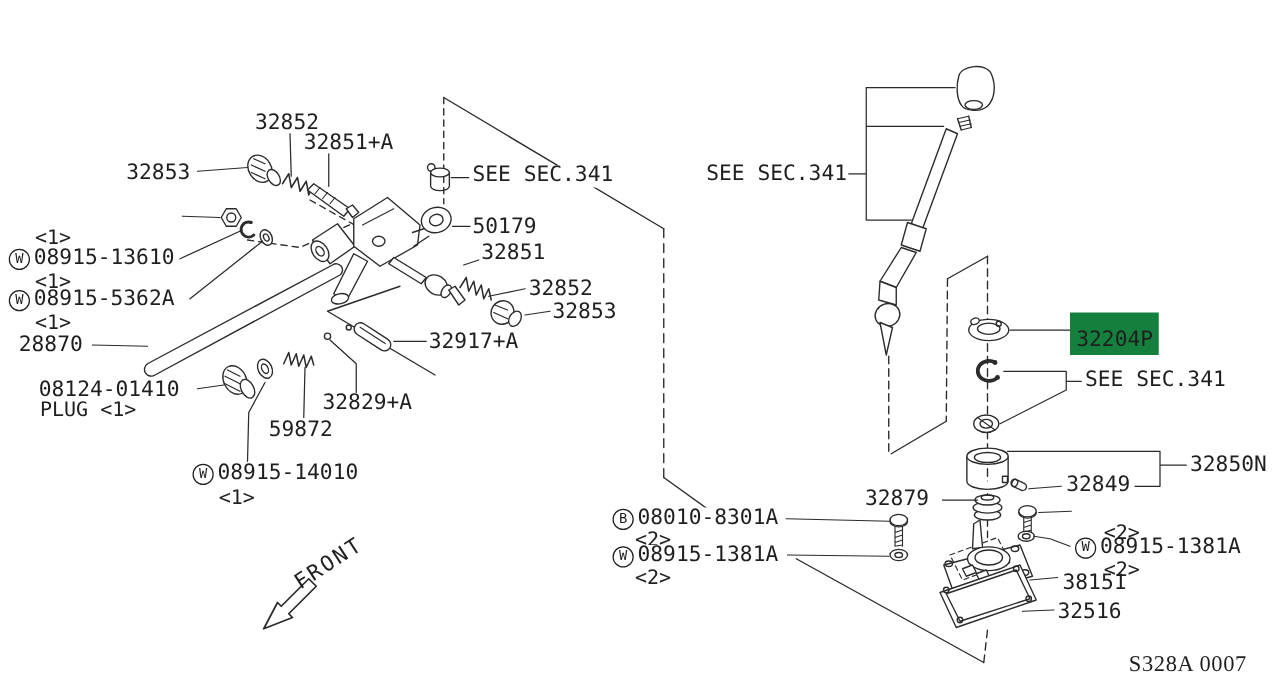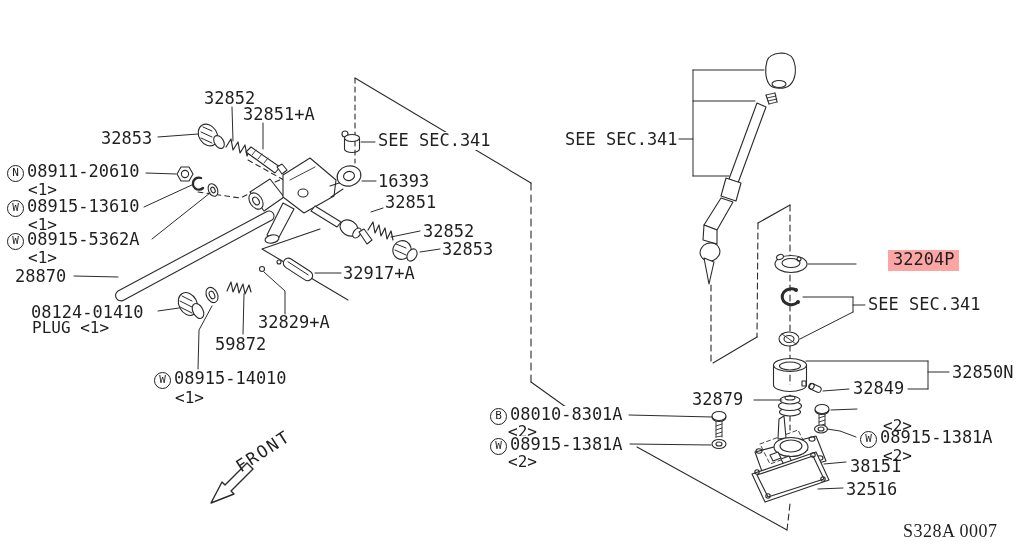--- a/index.html
+++ b/index.html
@@ -5,21 +5,21 @@
   html,body{margin:0;padding:0;background:#ffffff;}
   #stage{position:relative;width:1024px;height:546px;background:#fff;overflow:hidden;
          font-family:"DejaVu Sans Mono","Liberation Mono",monospace;color:#1f1f1f;border-radius:29px;}
   #art{position:absolute;left:0;top:0;}
   .lbl{position:absolute;font-size:17px;line-height:1.05;white-space:pre;letter-spacing:0px;}
   .lbl.bg{background:#fff;padding:0 1px;}
   .qty{position:absolute;font-size:16px;line-height:1;white-space:pre;}
   .circ{display:inline-block;width:15px;height:15px;border:1.4px solid #1f1f1f;border-radius:50%;
         font-size:11px;line-height:14px;text-align:center;vertical-align:1px;margin-right:3px;
         font-family:"DejaVu Sans Mono","Liberation Mono",monospace;}
-  .hl{background:#fca5a5;padding:1px 5px 2px 5px;margin-left:32px;}
+  .hl{background:#15803d;padding:14px 5px 2px 5px;}
   .front-label{position:absolute;left:243px;top:456px;font-size:17px;letter-spacing:2px;
         transform:rotate(-33deg);transform-origin:left bottom;}
   .code{position:absolute;left:903px;top:521px;font-size:18px;letter-spacing:0.5px;font-family:Liberation Serif, serif;}
 </style>
 </head>
 <body>
 
 <div id="stage">
 
 <svg id="art" width="1024" height="546" viewBox="0 0 1024 546" stroke="#2b2b2b" fill="none" stroke-width="1.1" stroke-linecap="round" stroke-linejoin="round">
@@ -248,42 +248,41 @@
 
   <g>
     <polygon points="253,469 231,491 234,494 211,503 222,482 225,485 247,463" fill="#fff" stroke-width="1.4"></polygon>
   </g>
 </svg>
 
   <div class="lbl" style="left:204px;top:90px">32852</div>
   <div class="lbl" style="left:243px;top:106px">32851+A</div>
   <div class="lbl" style="left:101px;top:130px">32853</div>
 
-  <div class="lbl" style="left:7px;top:163px"><span class="circ">N</span><span>08911-20610</span></div>
   <div class="qty" style="left:28px;top:182px">&lt;1&gt;</div>
 
   <div class="lbl" style="left:7px;top:198px"><span class="circ">W</span><span>08915-13610</span></div>
   <div class="qty" style="left:28px;top:217px">&lt;1&gt;</div>
 
   <div class="lbl" style="left:7px;top:231px"><span class="circ">W</span><span>08915-5362A</span></div>
   <div class="qty" style="left:28px;top:250px">&lt;1&gt;</div>
 
   <div class="lbl" style="left:15px;top:268px">28870</div>
 
   <div class="lbl" style="left:31px;top:304px">08124-01410</div>
   <div class="lbl" style="left:32px;top:320px;font-size:16px">PLUG &lt;1&gt;</div>
 
   <div class="lbl" style="left:258px;top:314px">32829+A</div>
   <div class="lbl" style="left:215px;top:336px">59872</div>
 
   <div class="lbl" style="left:154px;top:370px"><span class="circ">W</span><span>08915-14010</span></div>
   <div class="qty" style="left:175px;top:390px">&lt;1&gt;</div>
 
   <div class="lbl bg" style="left:377px;top:132px">SEE SEC.341</div>
-  <div class="lbl" style="left:378px;top:173px">16393</div>
+  <div class="lbl" style="left:378px;top:173px">50179</div>
   <div class="lbl" style="left:385px;top:194px">32851</div>
   <div class="lbl" style="left:423px;top:223px">32852</div>
   <div class="lbl" style="left:442px;top:241px">32853</div>
   <div class="lbl" style="left:343px;top:265px">32917+A</div>
 
   <div class="lbl" style="left:565px;top:131px">SEE SEC.341</div>
 
   <div class="lbl hl" style="left:856px;top:250px">32204P</div>
   <div class="lbl" style="left:868px;top:296px">SEE SEC.341</div>
   <div class="lbl" style="left:952px;top:364px">32850N</div>

